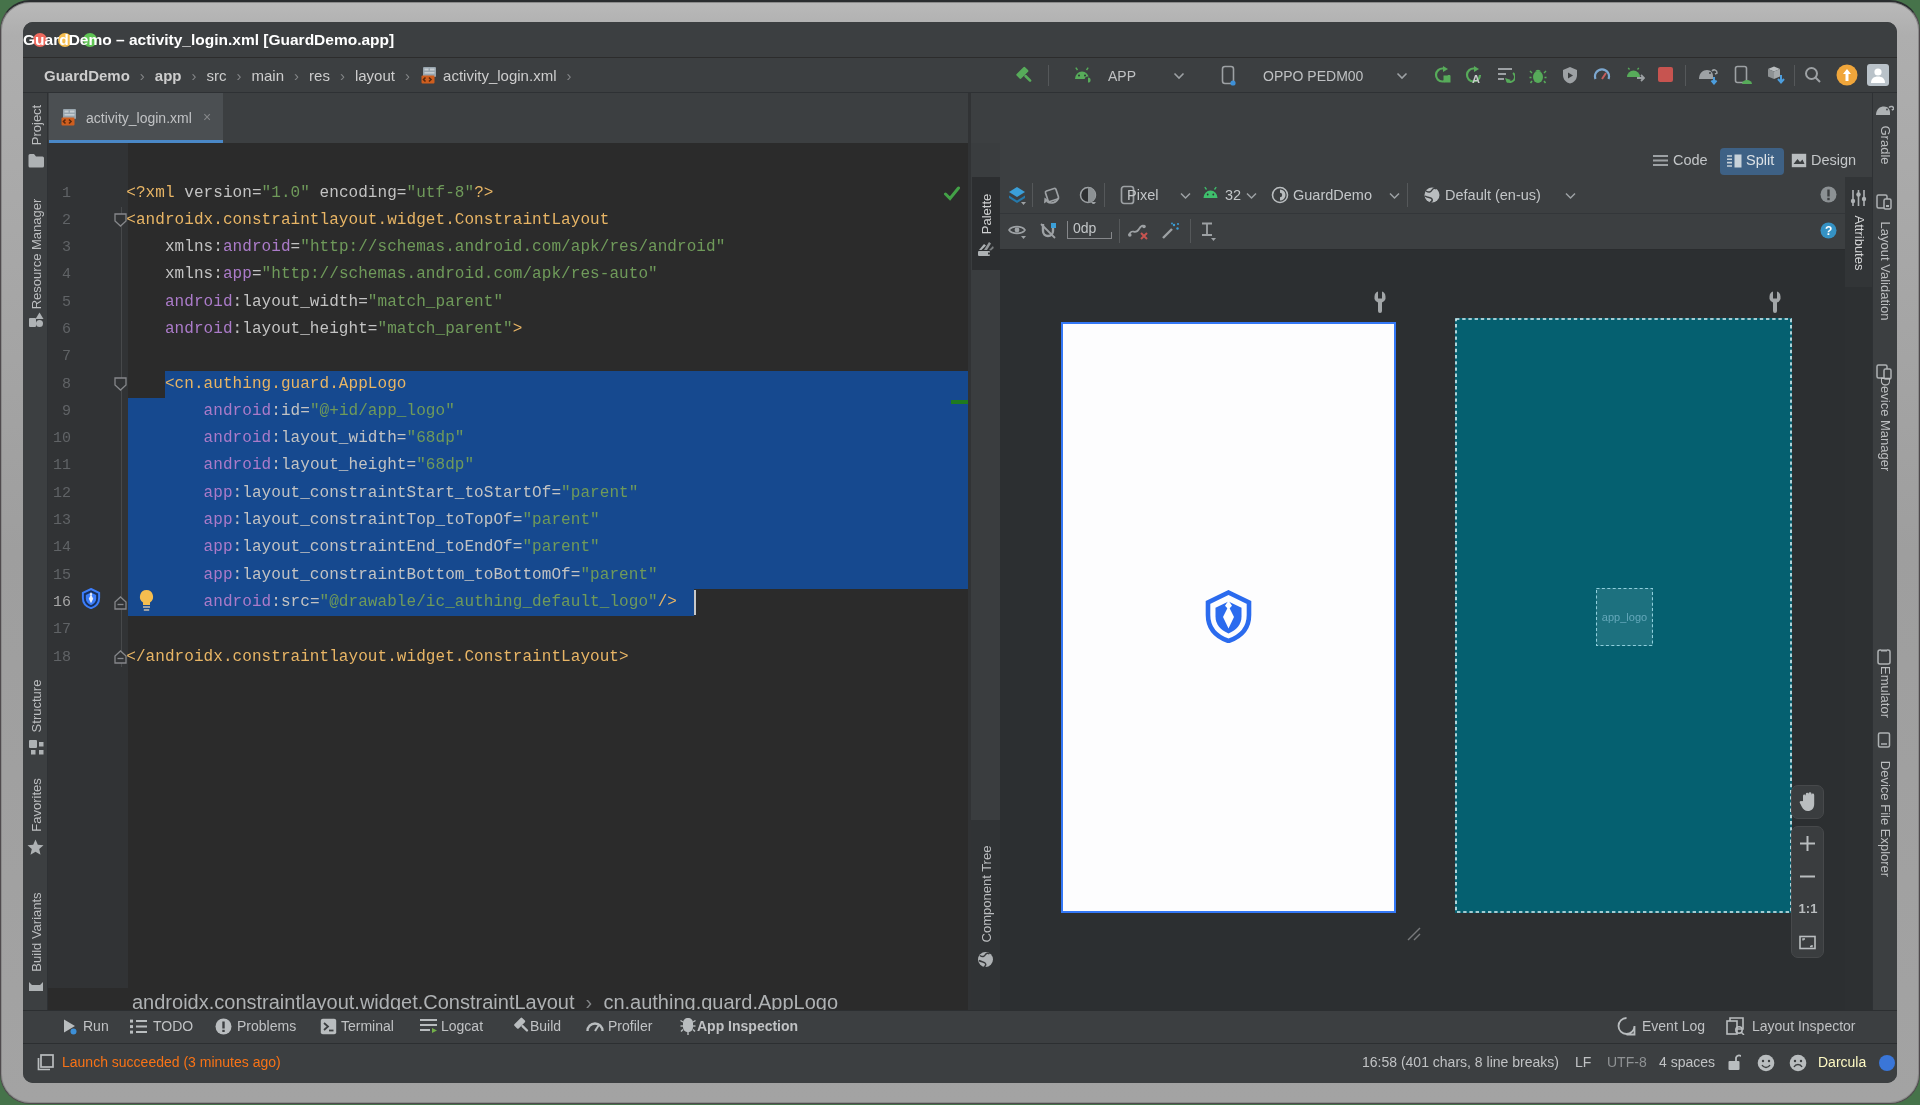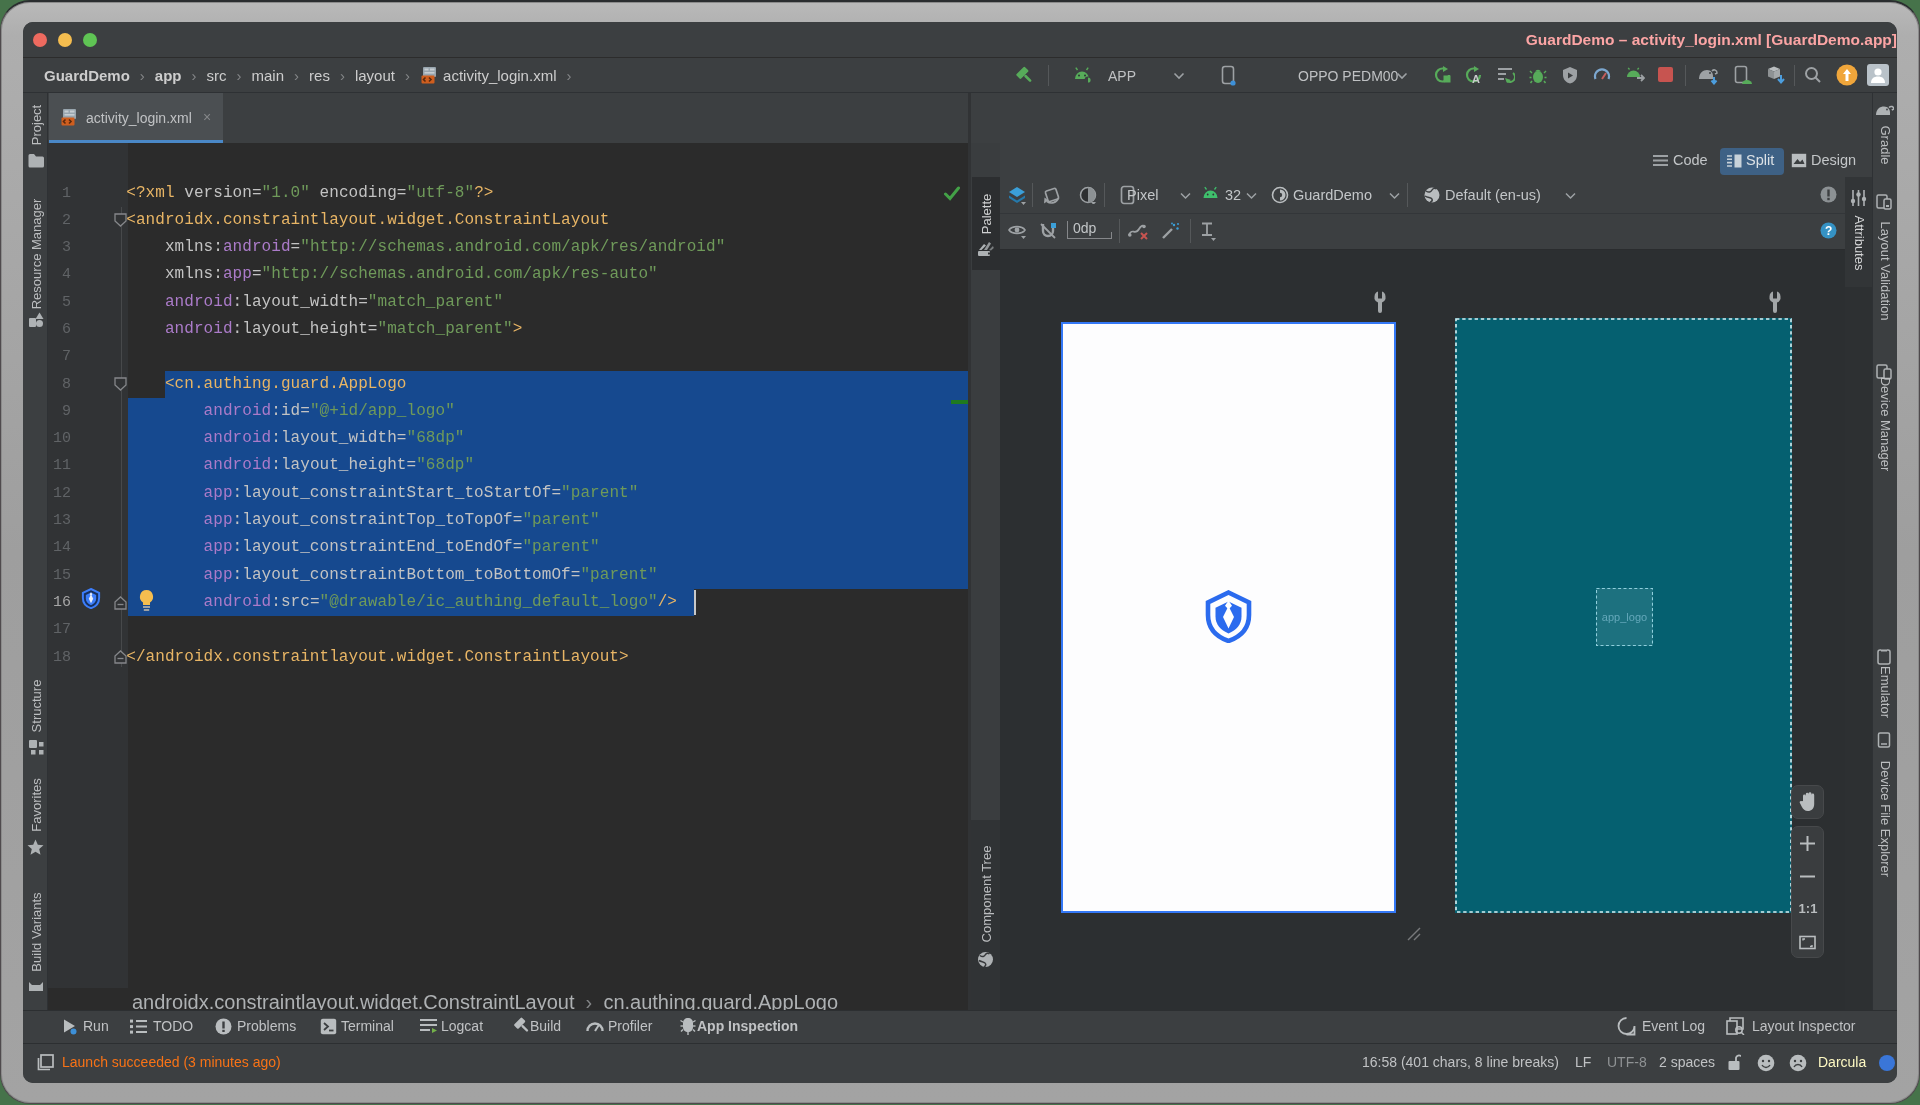--- a/index.html
+++ b/index.html
@@ -31,21 +31,21 @@
 </style>
 </head>
 <body>
 <div id="frame"></div>
 <div id="win">
 
   <div class="abs" style="left:0;top:0;width:100%;height:36px;background:#3c3f41;border-bottom:1px solid #2c2c2c;"></div>
   <div class="abs" style="left:9.5px;top:11px;width:14px;height:14px;border-radius:50%;background:#ee6a5f;"></div>
   <div class="abs" style="left:34.5px;top:11px;width:14px;height:14px;border-radius:50%;background:#f5bd4f;"></div>
   <div class="abs" style="left:59.5px;top:11px;width:14px;height:14px;border-radius:50%;background:#5fc454;"></div>
-  <div class="abs" style="left:0;top:9px;width:1874px;text-align:right;font-size:15.5px;font-weight:bold;color:#fca5a5;">GuardDemo – activity_login.xml [GuardDemo.app]</div>
+  <div class="abs" style="left:0;top:9px;width:1874px;text-align:left;font-size:15.5px;font-weight:bold;color:#ffffff;">GuardDemo – activity_login.xml [GuardDemo.app]</div>
 
   <div class="abs" style="left:0;top:37px;width:100%;height:34px;background:#3c3f41;border-bottom:1px solid #2e3134;"></div>
   <div class="abs" id="crumbs" style="left:21px;top:44px;height:20px;font-size:15px;color:#cdcdcd;white-space:nowrap;">
     <b>GuardDemo</b><span class="chev" style="margin:0 10px;">›</span><b>app</b><span class="chev" style="margin:0 10px;">›</span>src<span class="chev" style="margin:0 10px;">›</span>main<span class="chev" style="margin:0 10px;">›</span>res<span class="chev" style="margin:0 10px;">›</span>layout<span class="chev" style="margin:0 10px;">›</span><span id="xmlico1" style="display:inline-block;width:19px;height:19px;vertical-align:-4px;"><svg width="19" height="19" viewBox="0 0 19 19">
     <rect x="3" y="1" width="13" height="10" rx="1" fill="#98a5ae"></rect>
     <rect x="4.5" y="2.5" width="4" height="2" fill="#c6cdd2"></rect>
           <rect x="10" y="2.5" width="4.5" height="2" fill="#c6cdd2"></rect>
     <rect x="4.5" y="6" width="10" height="1.6" fill="#c6cdd2"></rect>
     <rect x="1.5" y="9.5" width="13" height="8" rx="1" fill="#cf5e1e"></rect>
     <path d="M5.5 11.5 L3.5 13.5 L5.5 15.5 M9 11.5 L11 13.5 L9 15.5" stroke="#5b2a0d" stroke-width="1.6" fill="none"></path>
@@ -69,21 +69,21 @@
     <path d="M16 11.4 a2.6 2.6 0 0 1 0 5.2 Z" fill="#57ab5a"></path>
   </svg>
   <div class="abs" style="left:1085px;top:46px;font-size:14px;color:#bfc1c3;">APP</div>
   <svg class="abs" style="left:1150px;top:50px;" width="12" height="8" viewBox="0 0 12 8">
       <path d="M1.5 1.5 L6 6 L10.5 1.5" stroke="#9da1a4" stroke-width="1.6" fill="none"></path>
     </svg>
   <svg class="abs" style="left:1197px;top:43px;" width="16" height="21" viewBox="0 0 16 21">
     <rect x="2.5" y="1.5" width="11" height="17" rx="2.5" fill="none" stroke="#9da1a4" stroke-width="1.6"></rect>
     <circle cx="13" cy="18" r="2.6" fill="#3d90d8"></circle>
   </svg>
-  <div class="abs" style="left:1240px;top:46px;font-size:14px;color:#bfc1c3;margin-left:35px;">OPPO PEDM00</div>
+  <div class="abs" style="left:1240px;top:46px;font-size:14px;color:#bfc1c3;">OPPO PEDM00</div>
   <svg class="abs" style="left:1373px;top:50px;" width="12" height="8" viewBox="0 0 12 8">
       <path d="M1.5 1.5 L6 6 L10.5 1.5" stroke="#9da1a4" stroke-width="1.6" fill="none"></path>
     </svg>
 
   <svg class="abs" style="left:1411px;top:44px;" width="18" height="18" viewBox="0 0 18 18">
     <path d="M15 9 A6.5 6.5 0 1 1 9 2.5" fill="none" stroke="#57ab5a" stroke-width="2.2"></path>
     <path d="M9 0 L14 3 L9 6 Z" fill="#57ab5a"></path>
       <rect x="9.5" y="9.5" width="7" height="7" fill="#57ab5a"></rect>
   </svg>
   <svg class="abs" style="left:1442px;top:44px;" width="18" height="18" viewBox="0 0 18 18">
@@ -609,21 +609,21 @@
   <div class="abs" style="left:1729px;top:996px;font-size:14px;color:#c0c2c4;">Layout Inspector</div>
 
   <svg class="abs" style="left:14px;top:1032px;" width="17" height="17" viewBox="0 0 17 17">
     <rect x="4" y="1" width="12" height="12" fill="none" stroke="#b9bdbf" stroke-width="1.7"></rect>
     <path d="M1.5 4 L1.5 15.5 L13 15.5" fill="none" stroke="#b9bdbf" stroke-width="1.7"></path>
   </svg>
   <div class="abs" style="left:39px;top:1032px;font-size:14px;color:#f97316;">Launch succeeded (3 minutes ago)</div>
   <div class="abs" style="left:1339px;top:1032px;font-size:14px;color:#c0c2c4;">16:58 (401 chars, 8 line breaks)</div>
   <div class="abs" style="left:1552px;top:1032px;font-size:14px;color:#c0c2c4;">LF</div>
   <div class="abs" style="left:1584px;top:1032px;font-size:14px;color:#8f9294;">UTF-8</div>
-  <div class="abs" style="left:1636px;top:1032px;font-size:14px;color:#c0c2c4;">2 spaces</div>
+  <div class="abs" style="left:1636px;top:1032px;font-size:14px;color:#c0c2c4;">4 spaces</div>
   <svg class="abs" style="left:1704px;top:1031px;" width="14" height="18" viewBox="0 0 14 18">
     <rect x="1.5" y="8" width="11" height="9" rx="1" fill="#b9bdbf"></rect>
     <path d="M9 8 L9 4.8 A3.1 3.1 0 0 1 14 3.2" fill="none" stroke="#b9bdbf" stroke-width="1.8"></path>
   </svg>
   <svg class="abs" style="left:1734px;top:1032px;" width="18" height="18" viewBox="0 0 18 18">
     <circle cx="9" cy="9" r="8.3" fill="#b9bdbf"></circle>
     <circle cx="6" cy="7" r="1.2" fill="#3c3f41"></circle>
       <circle cx="12" cy="7" r="1.2" fill="#3c3f41"></circle>
     <path d="M5 11 A4.5 4.5 0 0 0 13 11" fill="none" stroke="#3c3f41" stroke-width="1.4"></path>
   </svg>

